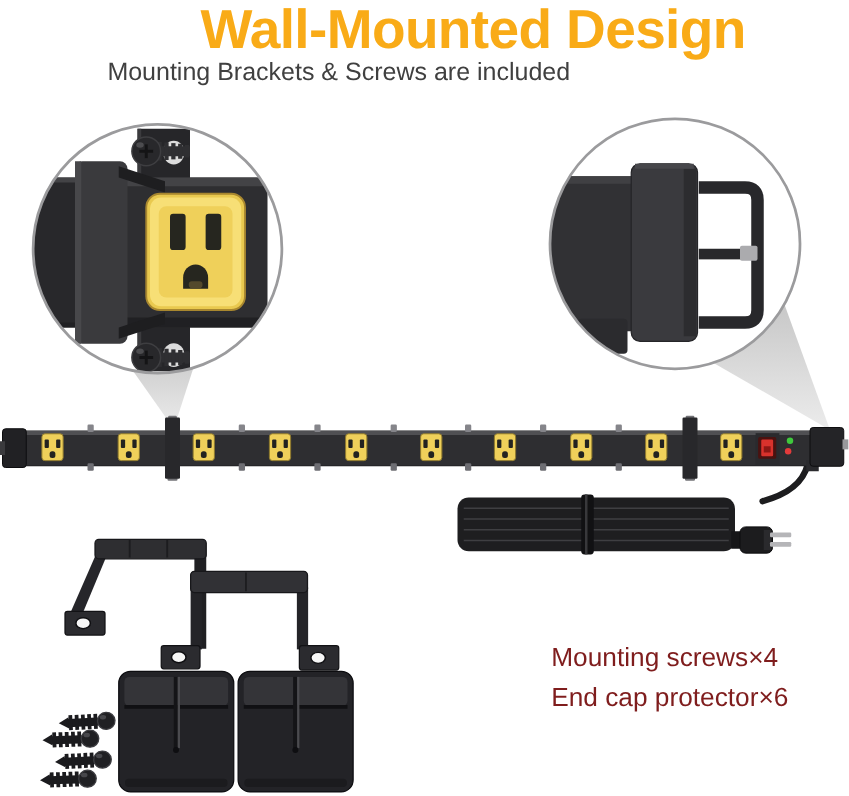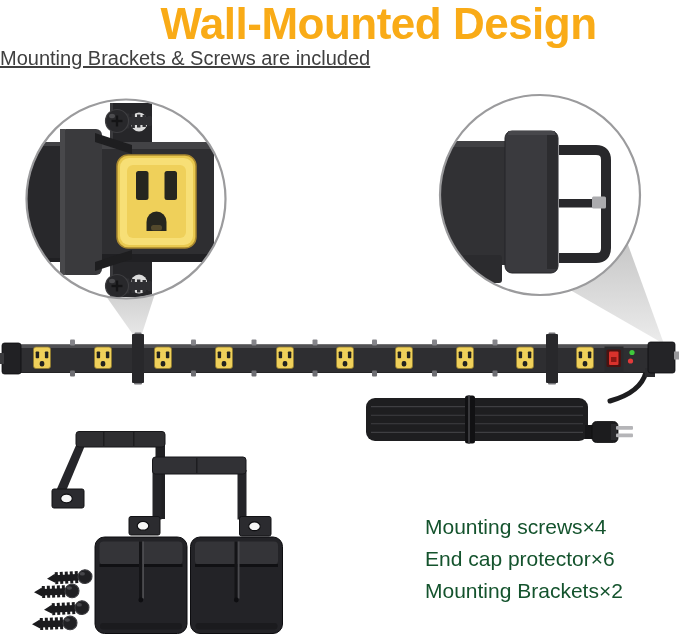--- a/index.html
+++ b/index.html
@@ -1,21 +1,21 @@
 <!DOCTYPE html>
 <html><head>
 <meta charset="utf-8">
 <style>
   html,body{margin:0;padding:0;background:#fff;}
   .canvas{position:relative;width:679px;height:637px;background:#fff;overflow:hidden;
           font-family:"Liberation Sans",sans-serif;}
   .title{position:absolute;top:0;left:0;width:679px;margin:0;text-align:center;
          font-weight:700;font-size:44px;line-height:48px;letter-spacing:-0.5px;}
-  .subtitle{position:absolute;top:45px;left:0;width:542px;text-align:left;
-            font-size:20px;line-height:26px;text-decoration:underline;}
+  .subtitle{position:absolute;top:45px;left:0;width:542px;text-align:center;
+            font-size:20px;line-height:26px;}
   .kit-list{position:absolute;left:425px;top:511px;margin:0;padding:0;list-style:none;
             font-size:21px;}
   .kit-list li{height:32px;line-height:32px;white-space:nowrap;}
   .art{position:absolute;left:0;top:0;width:679px;height:637px;}
 </style>
 </head>
 <body>
 
 <div class="canvas">
 
@@ -255,19 +255,18 @@
       </g>
       <use href="#endcapShape" transform="translate(95,537)"></use>
       <use href="#endcapShape" transform="translate(190.5,537)"></use>
       <use href="#screwShape" transform="translate(47,570.5) rotate(-3 22 7)"></use>
       <use href="#screwShape" transform="translate(34,584.5) rotate(-2 22 7)"></use>
       <use href="#screwShape" transform="translate(44,601.5) rotate(-3 22 7)"></use>
       <use href="#screwShape" transform="translate(32,616.5) rotate(-2 22 7)"></use>
     </g>
   </svg>
 
-  <ul class="kit-list" style="color: #14532d;">
+  <ul class="kit-list" style="color: #7f1d1d; margin-left: 16px;">
     <li>Mounting screws×4</li>
     <li>End cap protector×6</li>
-    <li>Mounting Brackets×2</li>
   </ul>
 
 </div>
 
 </body></html>

